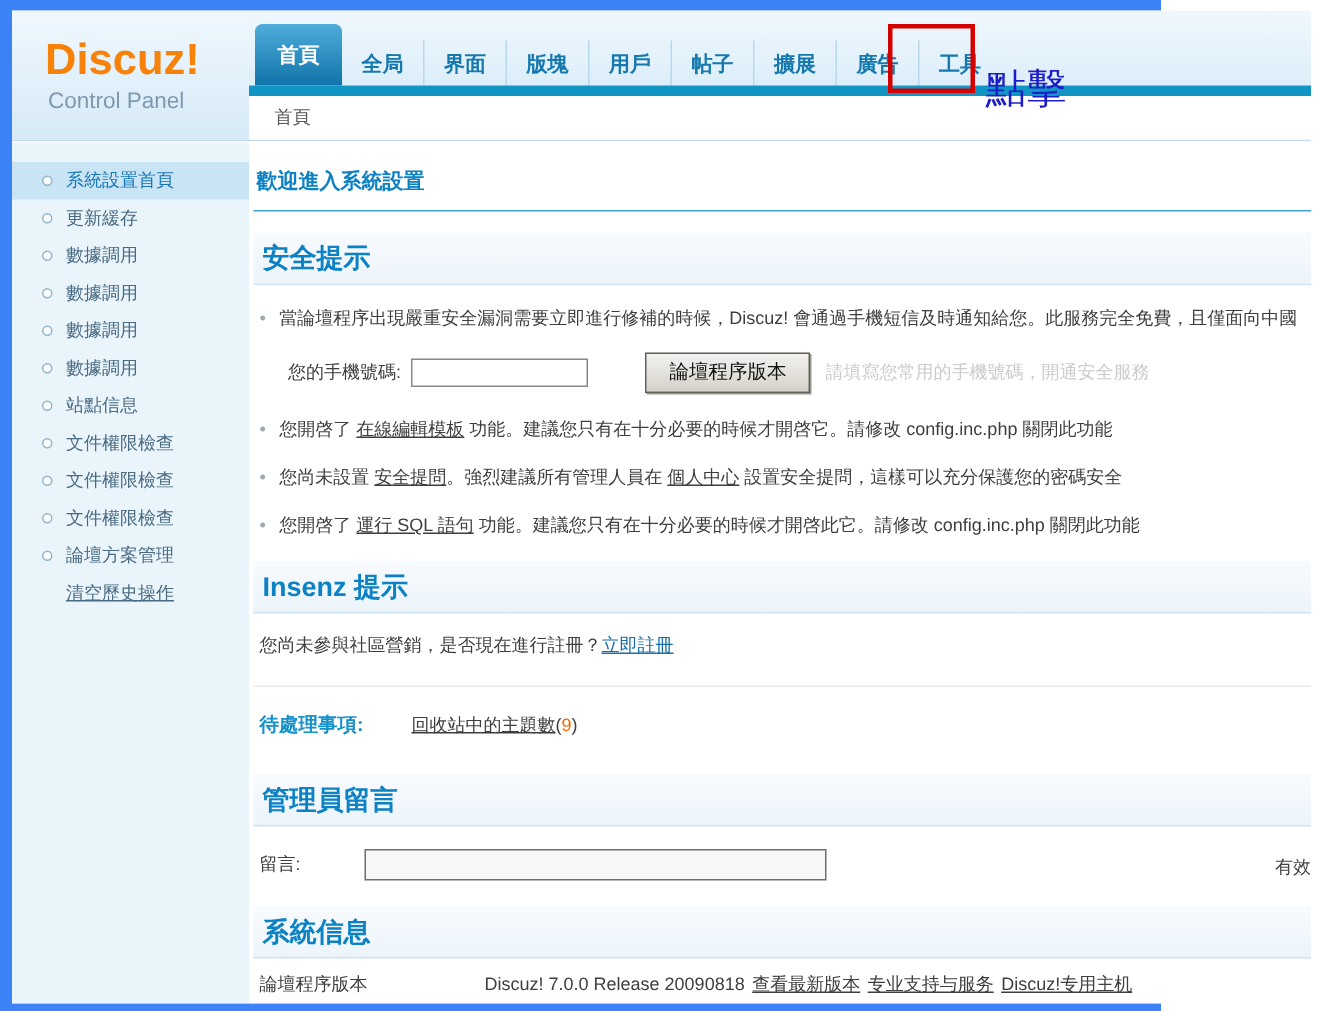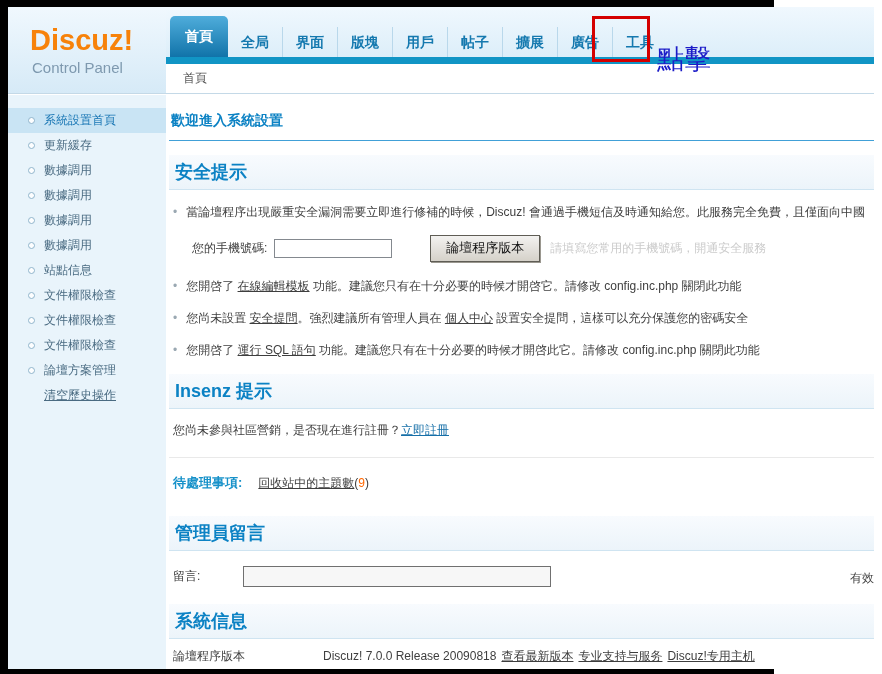--- a/index.html
+++ b/index.html
@@ -1,17 +1,17 @@
 <!DOCTYPE html>
 <html><head>
 <meta charset="utf-8">
 <style>
   * { box-sizing: border-box; margin: 0; padding: 0; }
   body { width: 882px; height: 674px; margin: 0; font-family: "Liberation Sans", sans-serif; }
-  .frame { width: 774px; height: 674px; background: #000000; padding: 7px 8px 5px 8px; }
+  .frame { width: 774px; height: 674px; background: #3b82f6; padding: 7px 8px 5px 8px; }
   .page { position: relative; width: 866px; height: 662px; background: #fff; overflow: hidden; font-size: 12px; }
 
   
   .top { position: absolute; left: 0; top: 0; width: 100%; height: 87px; border-bottom: 1px solid #C4D9E7; }
   .logo-area { position: absolute; left: 0; top: 0; width: 158px; height: 86px; background: linear-gradient(#F0F8FE, #D6EAF7); }
   .logo-title { position: absolute; left: 22px; top: 17px; font-size: 29px; font-weight: bold; color: #F7820A; letter-spacing: 0px; }
   .logo-sub { position: absolute; left: 24px; top: 52px; font-size: 15px; color: #7E99AF; }
   .tabs-area { position: absolute; left: 158px; right: 0; top: 0; height: 50px; background: linear-gradient(#F0F8FE, #DCEEF9); }
   .tabs { position: absolute; left: 4px; bottom: 0; display: flex; align-items: flex-end; }
   .tab { height: 30px; line-height: 30px; padding: 0 13px; color: #1579AF; font-weight: bold; font-size: 14px; white-space: nowrap; cursor: pointer; }
@@ -42,21 +42,21 @@
   .red-underline { display: inline-block; border-bottom: 1px dashed #E03030; padding-bottom: 1px; }
   .dlink { color: #3E3E3E; text-decoration: underline; cursor: pointer; }
   .phone-row { display: flex; align-items: center; margin: 8px 0 15px 19px; }
   .phone-input { width: 118px; height: 19px; border: 1px solid #84898F; margin-left: 7px; background: #fff; }
   .gbtn { margin-left: 38px; background: linear-gradient(#F3F2F0, #D5D1C9); border: 1px solid #5F5D55; box-shadow: 1px 1px 0 #9a978f; padding: 3px 15px 4px; font-size: 13px; color: #111; font-family: "Liberation Sans", sans-serif; cursor: pointer; }
   .hint { color: #CBCBCB; margin-left: 10px; white-space: nowrap; }
   .itext { margin: 13px 0 18px 4px; color: #3E3E3E; }
   .blink { color: #166FA8; text-decoration: underline; cursor: pointer; }
   .divider { border-top: 1px solid #E9E9E9; margin-top: 17px; }
   .pending { margin: 16px 0 2px 4px; display: flex; align-items: center; }
-  .pending-label { color: #1691C9; font-weight: bold; font-size: 13px; margin-right: 16px; }
+  .pending-label { color: #1691C9; font-weight: bold; font-size: 13px; margin-right: 32px; }
   .count { color: #F60; }
   .paren { color: #3E3E3E; }
   .note-row { position: relative; display: flex; align-items: center; margin: 15px 0 17px 4px; }
   .note-label { width: 70px; color: #3E3E3E; }
   .msg-input { width: 308px; height: 21px; border: 1px solid #707070; background: #F7F7F7; }
   .note-right { position: absolute; right: -12px; top: 4px; color: #444; white-space: nowrap; }
   .irow { display: flex; padding: 9px 0 9px 4px; border-bottom: 1px solid #EBF1F6; color: #3E3E3E; white-space: nowrap; }
   .ilabel { flex: 0 0 150px; }
   .ival a, .ival .dlink { margin-left: 5px; }
 </style>

